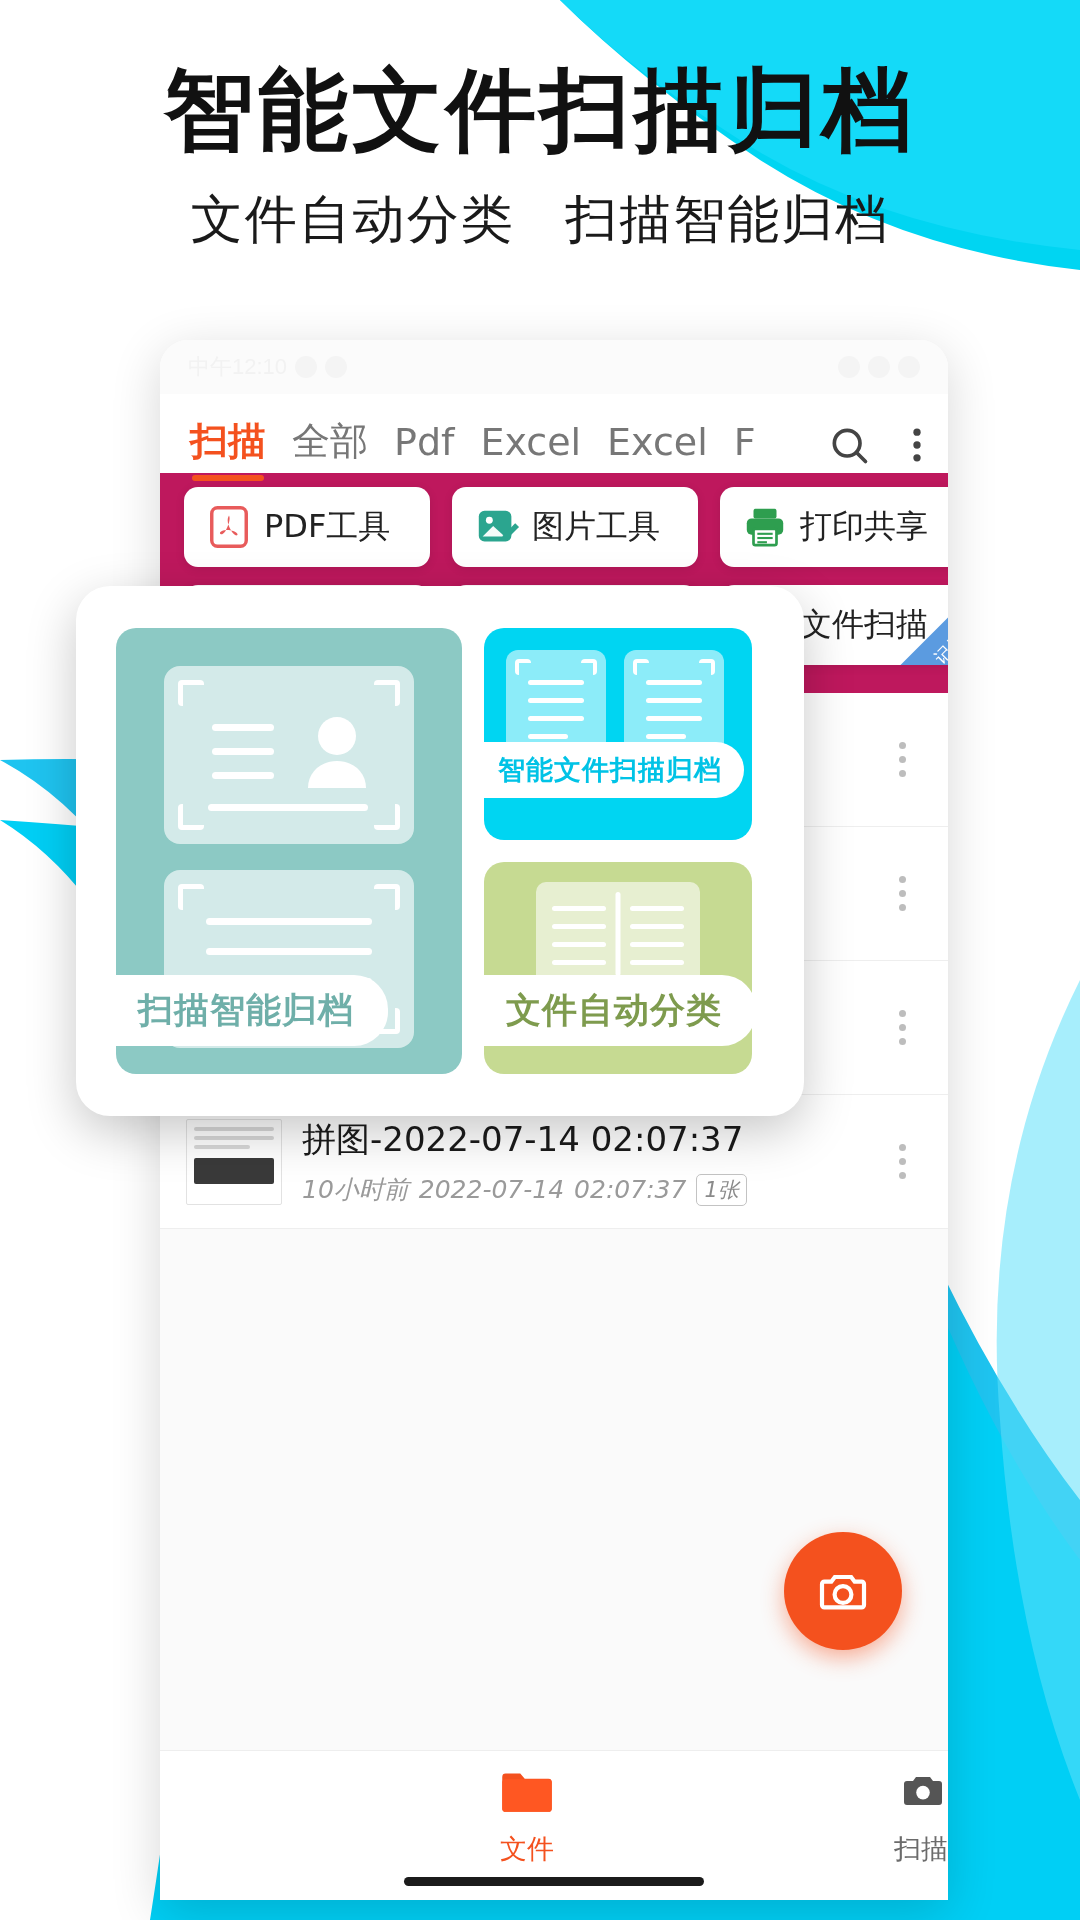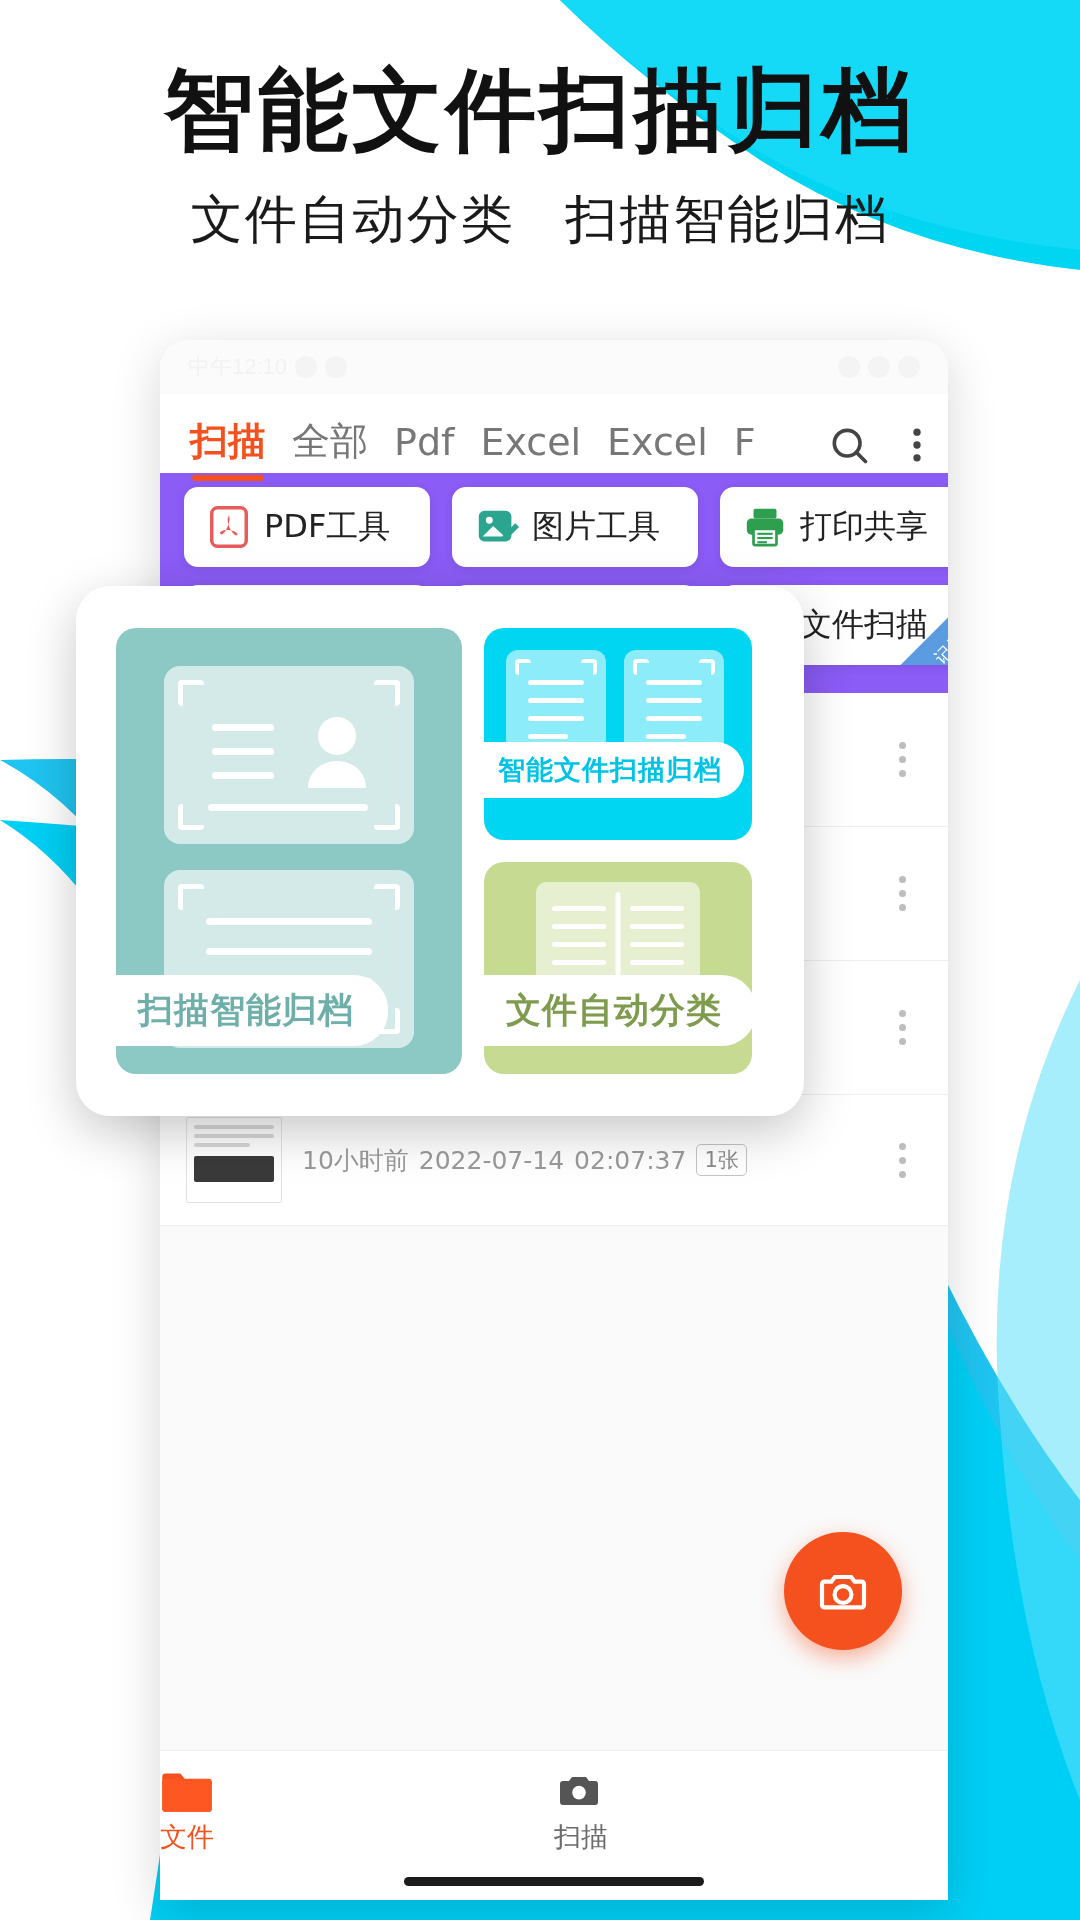--- a/index.html
+++ b/index.html
@@ -56,21 +56,21 @@
   .tab.active { color:#F4511E; font-weight:bold; position:relative; }
   .tab.active::after {
     content:""; position:absolute; left:2px; right:2px; bottom:-8px;
     height:6px; background:#F4511E; border-radius:3px;
   }
   .tab-divider { width:2px; height:46px; background:#ddd; margin-left:4px; }
   .tab-icons { display:flex; align-items:center; gap:22px; margin-left:14px; }
   .icon-btn { width:46px; height:46px; display:flex; align-items:center; justify-content:center; }
 
   
-  .chips { background:#8b5cf6; padding:14px 24px 10px 24px; }
+  .chips { background:#be185d; padding:14px 24px 10px 24px; }
   .chip-row { display:flex; gap:22px; margin-bottom:18px; }
   .chip {
     flex:0 0 auto; min-width:246px; height:80px; background:#fff; border-radius:14px;
     box-shadow:0 2px 10px rgba(0,0,0,.10);
     display:flex; align-items:center; gap:12px; padding:0 22px;
     font-size:32px; color:#222; position:relative; overflow:hidden;
     font-family:"DejaVu Sans","Liberation Sans",sans-serif;
   }
   .chip .ribbon {
     position:absolute; right:-38px; bottom:-6px; width:108px; height:46px;
@@ -88,21 +88,21 @@
   }
   .folder { width:96px; height:78px; flex:0 0 96px; position:relative; }
   .fmeta { flex:1; min-width:0; }
   .fname {
     font-size:34px; color:#1b1b1b; margin-bottom:10px; white-space:nowrap;
     overflow:hidden; text-overflow:ellipsis;
     font-family:"DejaVu Sans","Liberation Sans",sans-serif;
   }
   .fsub {
     font-size:25px; color:#9a9a9a; display:flex; align-items:center; gap:10px;
-    white-space:nowrap; font-family:"DejaVu Sans","Liberation Sans",sans-serif;
+    white-space:nowrap; font-family:"DejaVu Sans","Liberation Sans",sans-serif;font-style:italic;
   }
   .badge {
     border:1px solid #c3c3c3; border-radius:5px; padding:1px 7px;
     font-size:21px; color:#8a8a8a;
   }
   .kebab { width:40px; display:flex; flex-direction:column; align-items:center; gap:7px; }
   .kebab i { width:7px; height:7px; border-radius:50%; background:#bdbdbd; display:block; }
 
   .thumb {
     width:96px; height:86px; flex:0 0 96px; background:#fff; border:1px solid #e2e2e2;
@@ -116,21 +116,21 @@
     border-radius:50%; background:#F4511E; box-shadow:0 8px 22px rgba(244,81,30,.45);
     display:flex; align-items:center; justify-content:center; z-index:6;
   }
 
   
   .bottomnav {
     position:absolute; left:0; bottom:0; width:100%; height:150px; background:#fff;
     border-top:1px solid #eee; display:flex; align-items:flex-start;
     padding-top:16px; z-index:7;
   }
-  .navitem { flex:1; display:flex; flex-direction:column; align-items:flex-start; gap:4px; }
+  .navitem { flex:1; display:flex; flex-direction:column; align-items:flex-end; gap:16px; }
   .navlabel { font-size:27px; color:#6b6b6b; font-family:"DejaVu Sans","Liberation Sans",sans-serif; }
   .navitem.active .navlabel { color:#F4511E; }
   .homebar {
     position:absolute; left:50%; transform:translateX(-50%); bottom:14px;
     width:300px; height:9px; border-radius:5px; background:#1b1b1b;
   }
 
   
   .popup {
     position:absolute; left:76px; top:586px; width:728px; height:530px;
@@ -372,20 +372,21 @@
       </div>
 
       <div class="frow">
         <div class="thumb">
           <div class="ln"></div>
             <div class="ln"></div>
             <div class="ln" style="width:70%"></div>
           <div class="ln" style="height:26px;background:#3a3a3a;margin-top:4px;border-radius:2px"></div>
         </div>
         <div class="fmeta">
+          <div class="fname">拼图-2022-07-14 02:07:37</div>
           <div class="fsub">
             <span>10小时前</span>
             <span>2022-07-14</span>
             <span>02:07:37</span>
             <span class="badge">1张</span>
           </div>
         </div>
         <div class="kebab">
             <i></i>
             <i></i>

